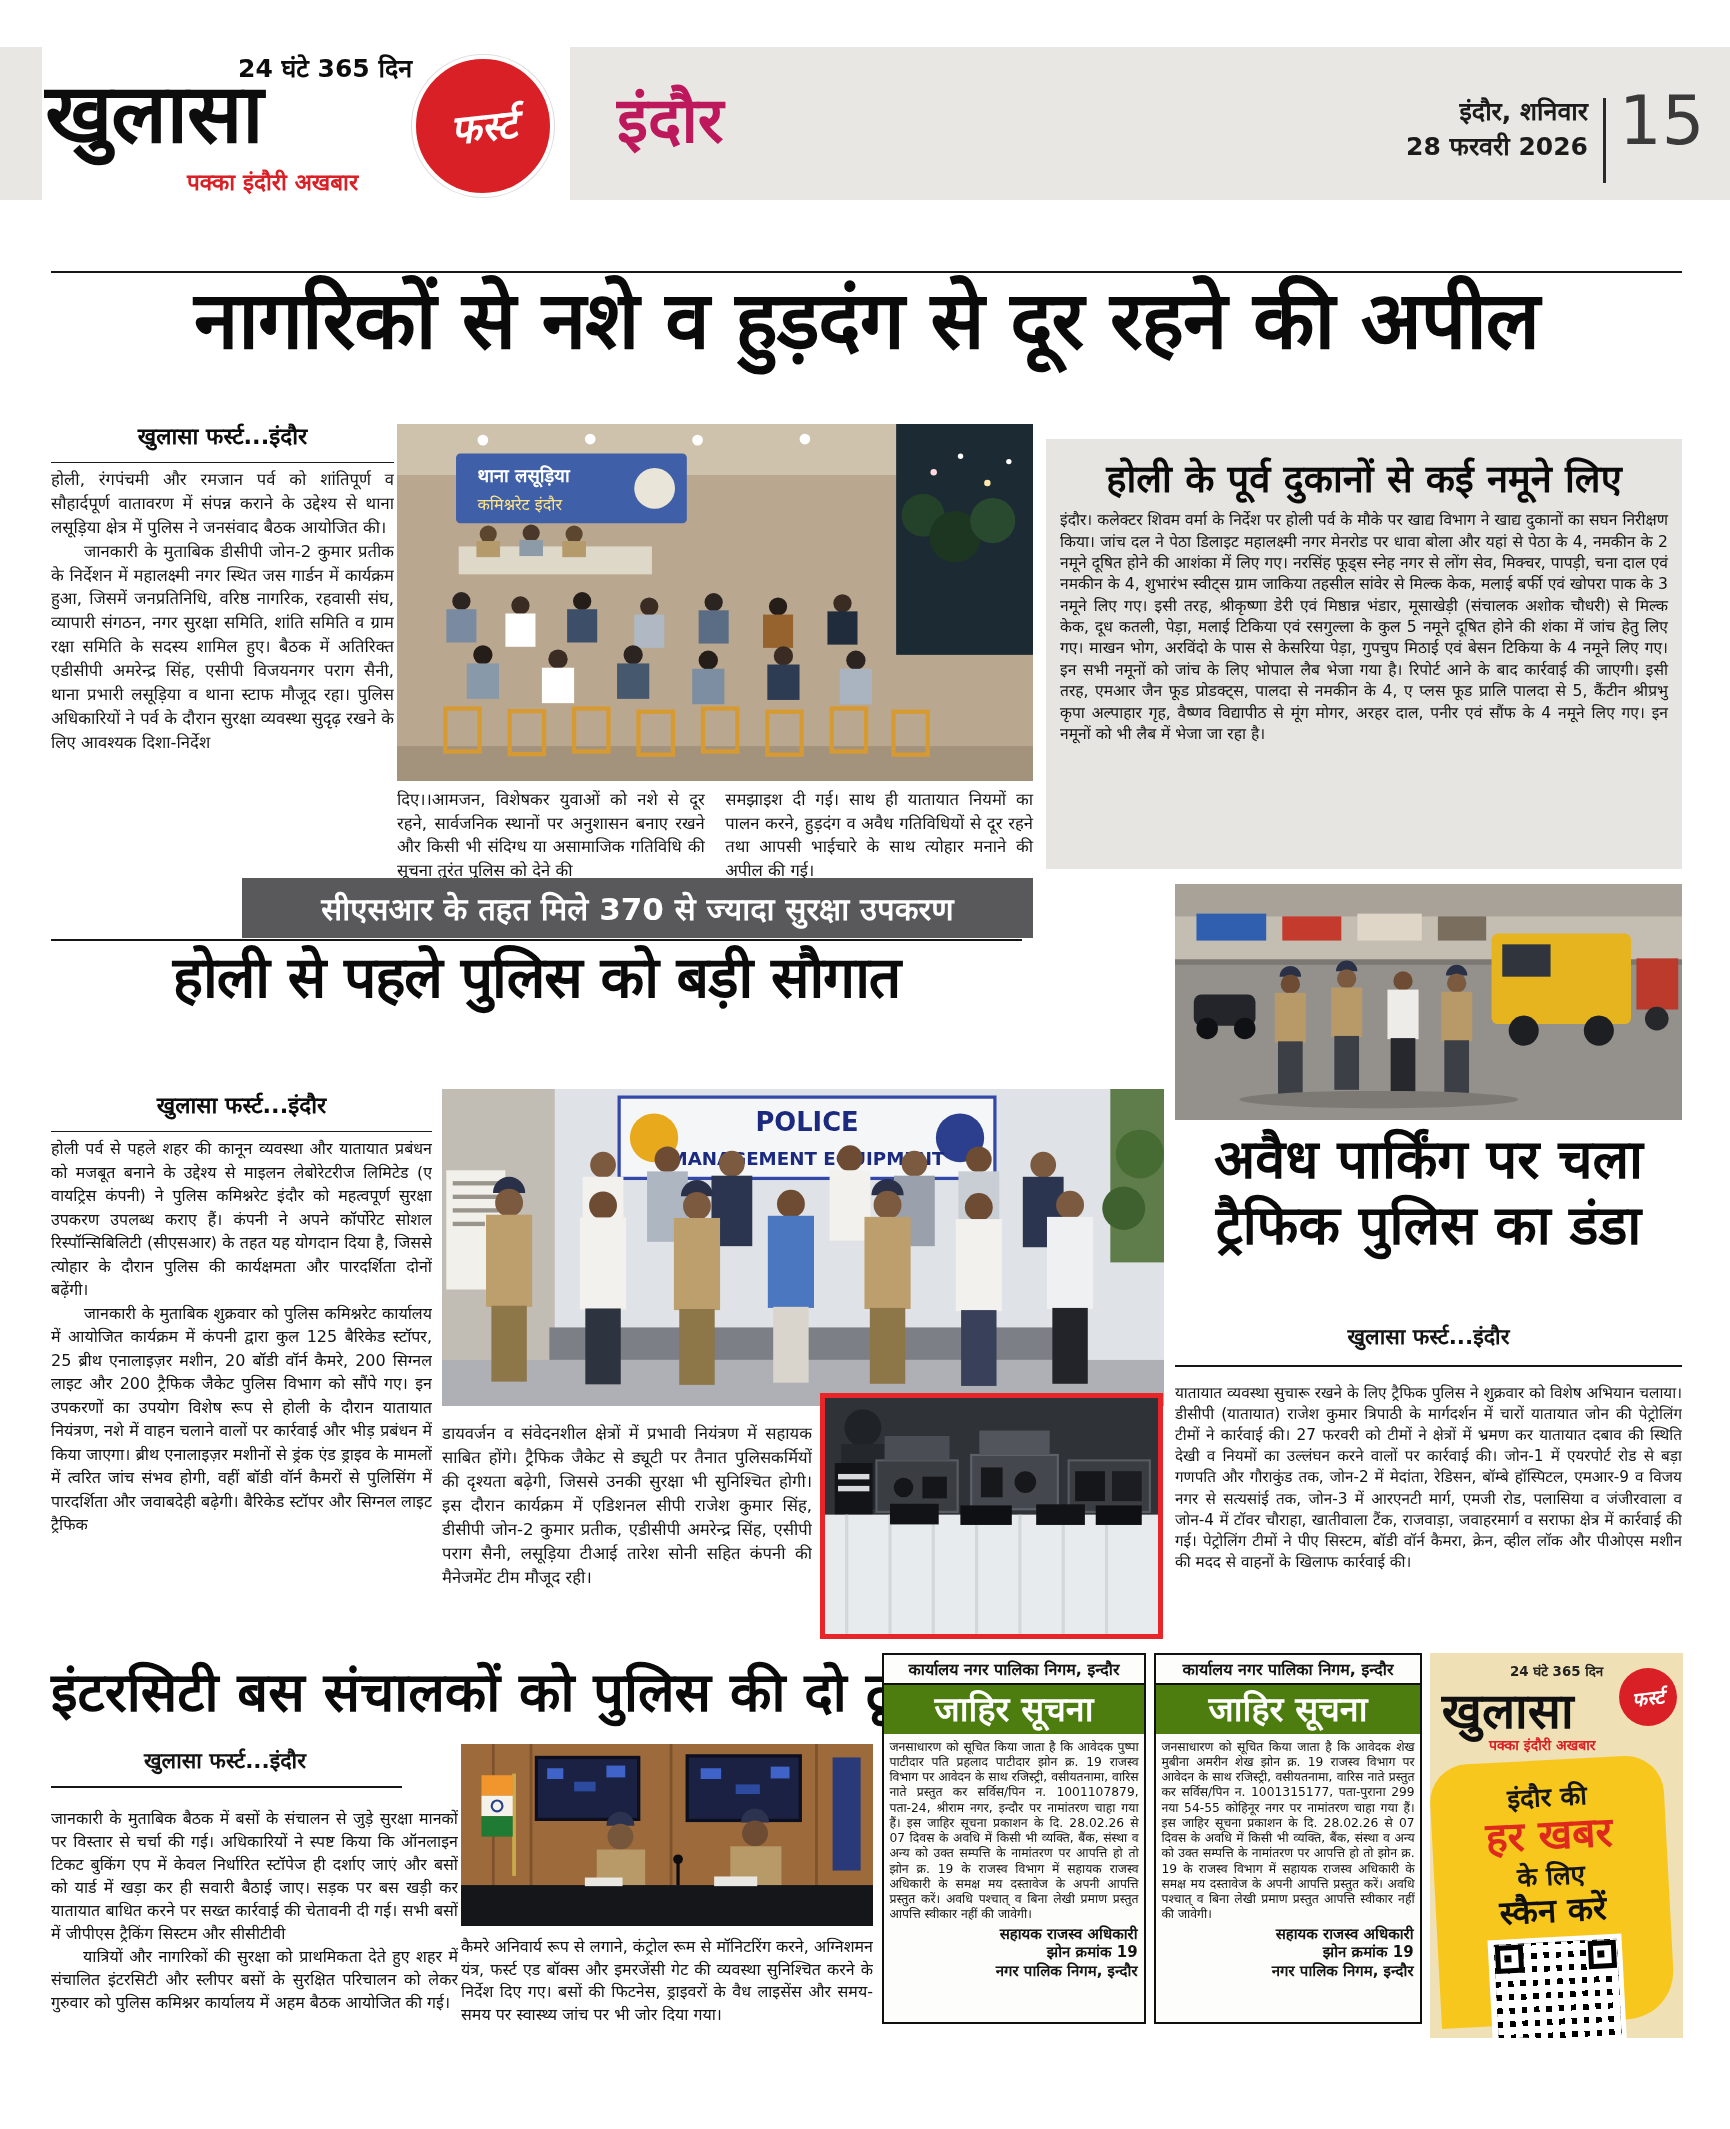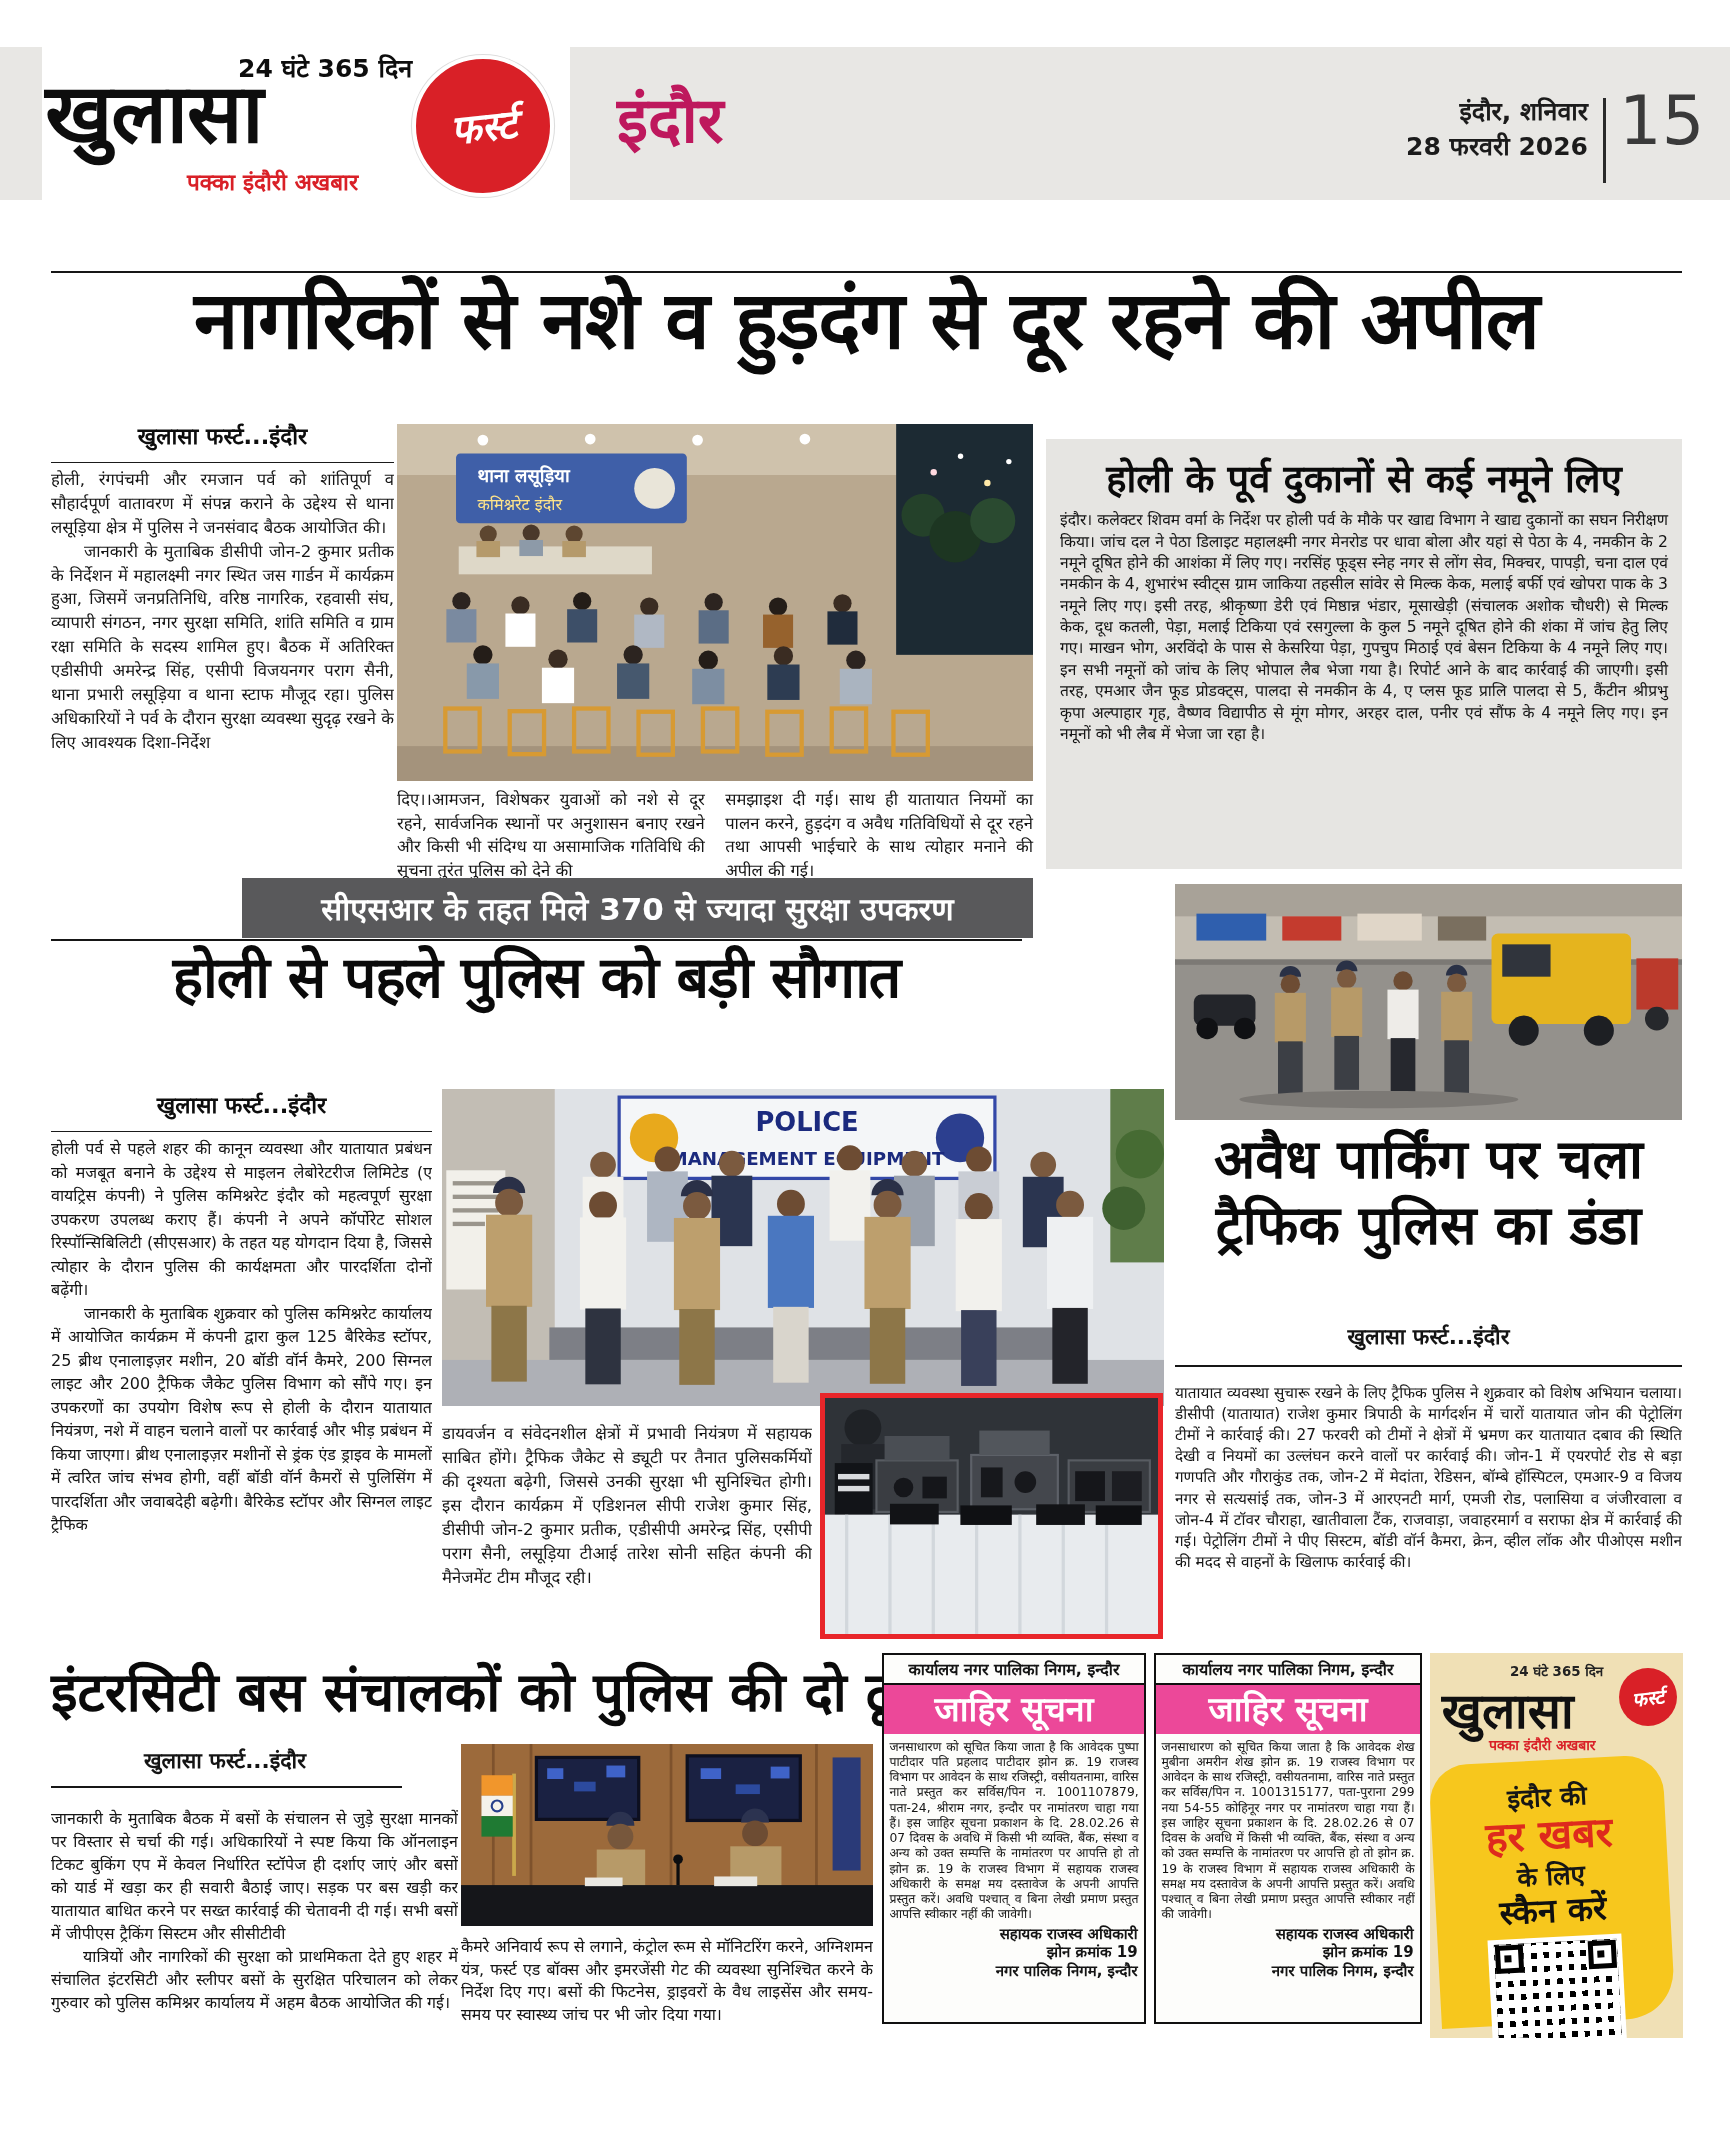--- a/index.html
+++ b/index.html
@@ -75,21 +75,21 @@
   .s5-col1 p{margin:0;}
   .s5-col1 p+p{text-indent:32px;}
   .photo4{left:461px;top:1744px;width:412px;height:182px;}
   .s5-col2{left:461px;top:1936px;width:412px;height:188px;font-size:16px;line-height:1.42;overflow:hidden;}
 
   
   .notice{top:1653px;height:371px;border:2.7px solid #101010;box-sizing:border-box;background:#fdfdfb;overflow:hidden;}
   .notice1{left:882px;width:264px;}
   .notice2{left:1154px;width:268px;}
   .notice-office{font-size:16px;font-weight:bold;text-align:center;padding:3.2px 2.1px;border-bottom:2.1px solid #101010;}
-  .notice-title{background:#ec4899;color:#fff;font-size:34px;font-weight:bold;text-align:center;height:49px;line-height:49px;}
+  .notice-title{background:#4d7c0f;color:#fff;font-size:34px;font-weight:bold;text-align:center;height:49px;line-height:49px;}
   .notice-body{margin:5.4px 5.4px 2.1px 5.4px;font-size:12.3px;line-height:1.24;text-align:justify;}
   .notice-sig{margin:1.1px 6.4px 0 0;font-size:15px;font-weight:bold;text-align:right;line-height:1.25;}
 
   
   .ad{left:1430px;top:1653px;width:253px;height:385px;background:var(--ad-cream);overflow:hidden;}
   .ad-tagline{position:absolute;left:80px;top:8.6px;width:107px;font-size:13.4px;font-weight:bold;color:#222;}
   .ad-brand{position:absolute;left:11.8px;top:22.5px;font-size:49px;font-weight:bold;color:#101010;}
   .ad-badge{position:absolute;left:189px;top:15px;width:58px;height:58px;border-radius:50%;background:var(--brand-red);
     display:flex;align-items:center;justify-content:center;}
   .ad-badge span{color:#fff;font-size:19.3px;font-weight:bold;font-style:italic;transform:rotate(-6deg);}

